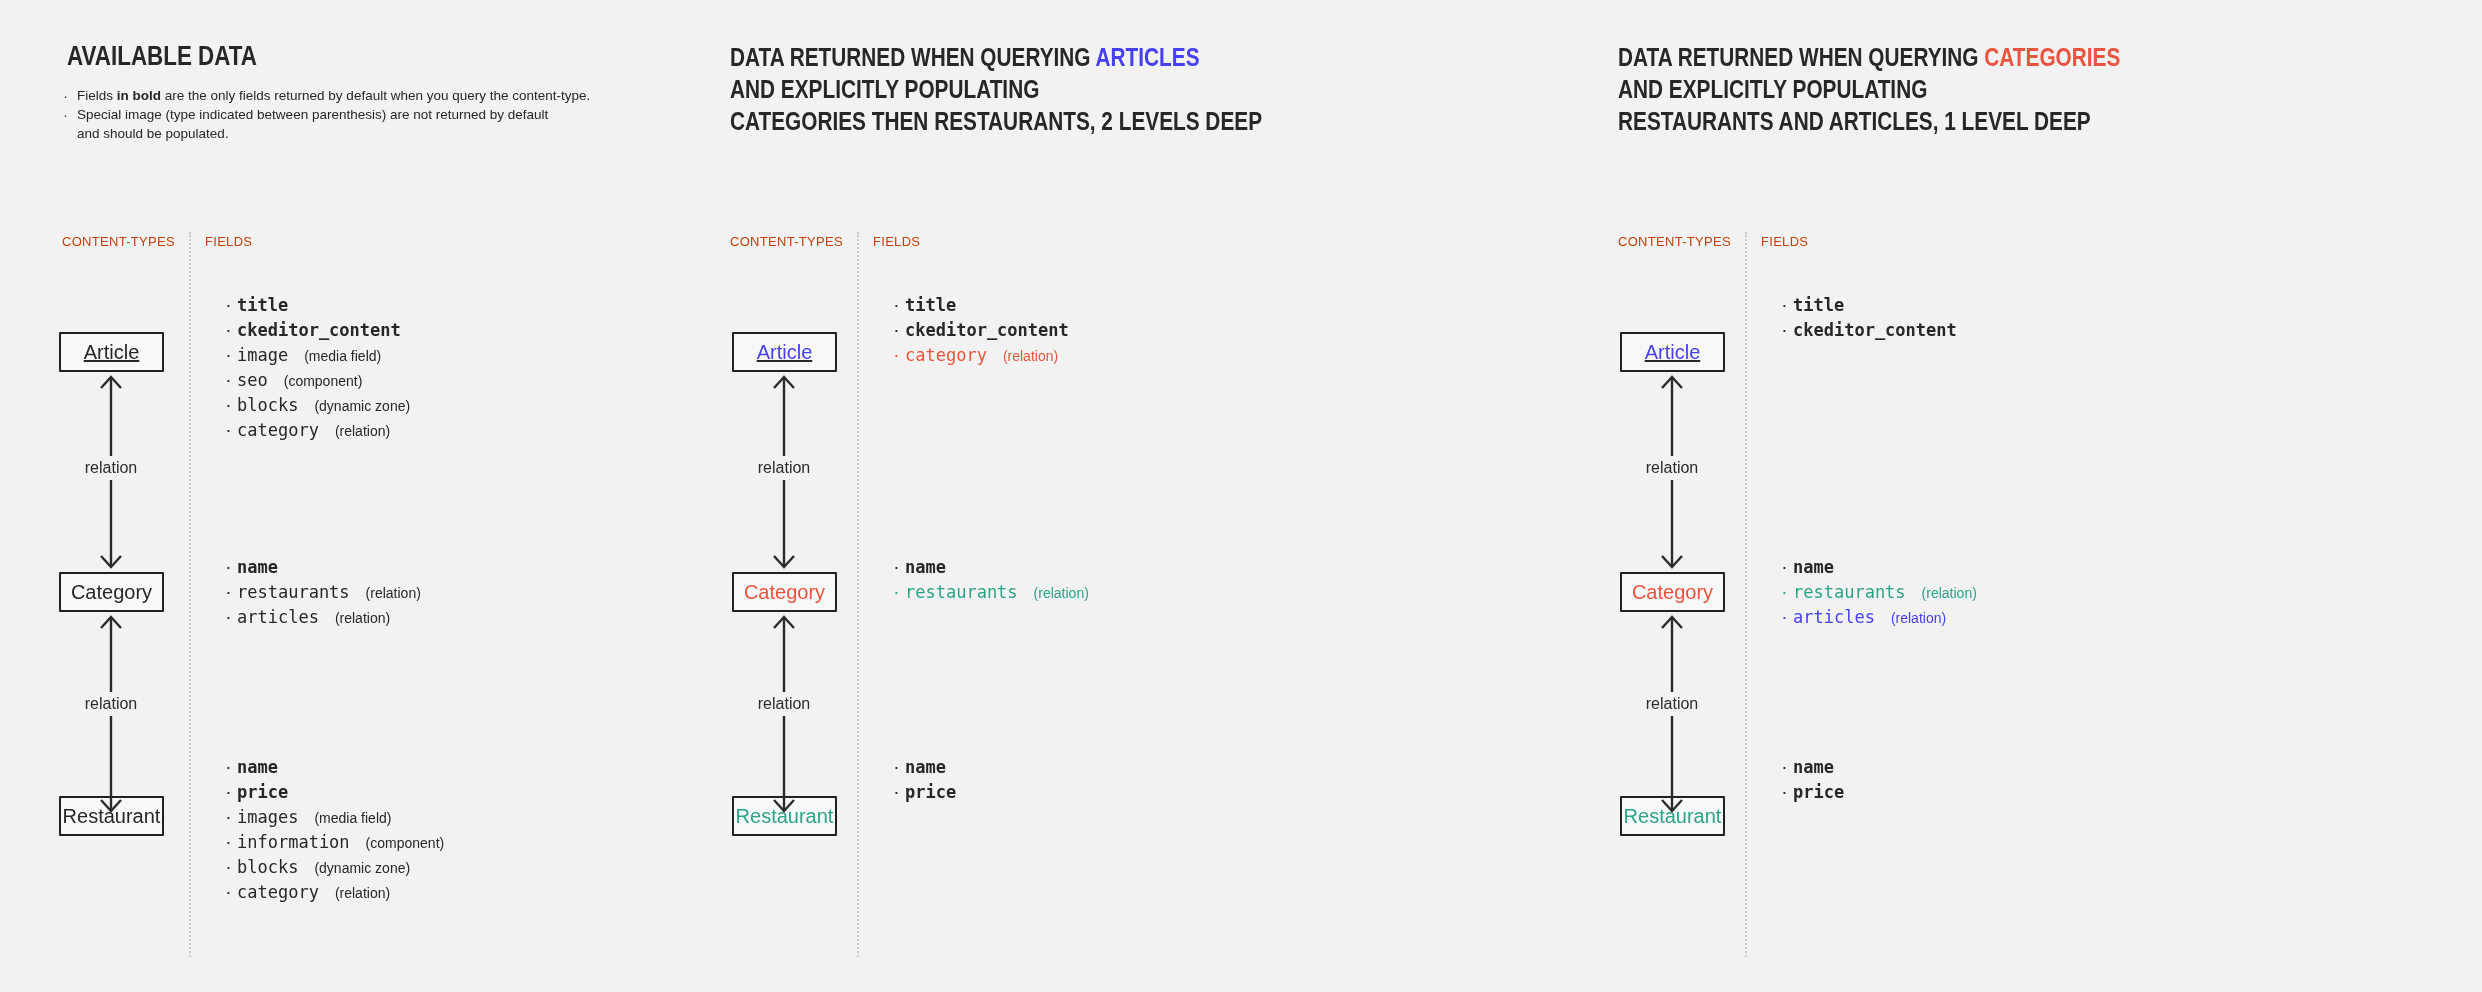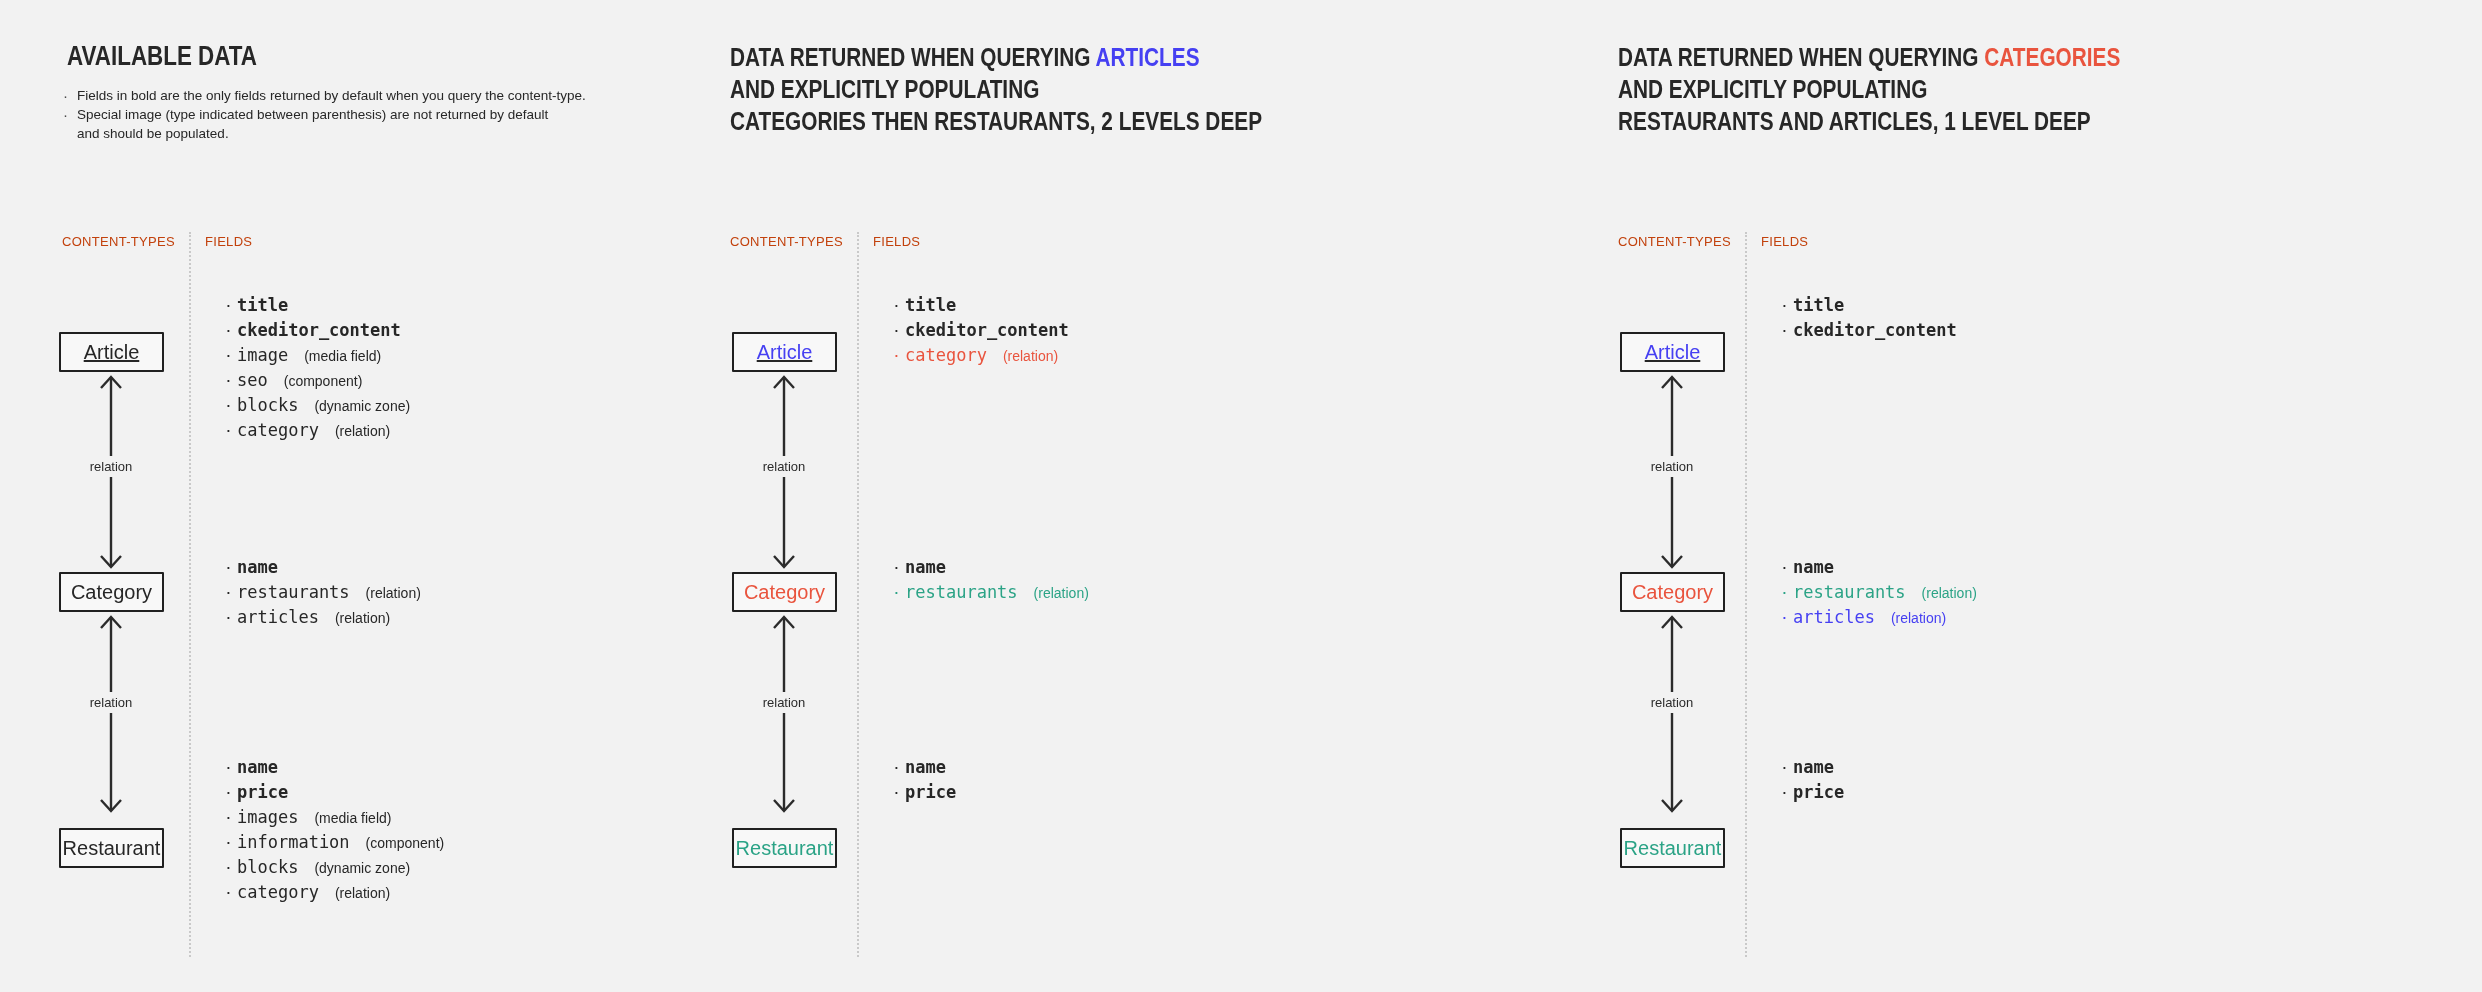--- a/index.html
+++ b/index.html
@@ -25,48 +25,48 @@
 
   
   .schema{position:absolute;inset:0;}
   .coltitle{position:absolute;top:234px;font-size:13px;color:#c2410c;letter-spacing:0.3px;}
   .ct{left:0;}
   .fl{left:143px;}
   .dotted{position:absolute;left:127px;top:232px;height:725px;width:0;border-left:2px dotted #c9c9c9;}
 
   .node{position:absolute;left:2px;width:105px;height:40px;box-sizing:border-box;border:2.5px solid #202020;background:#f8f8f8;display:flex;align-items:center;justify-content:center;border-radius:1px;}
   .p1 .node{left:-3px;}
-  .n0{top:332px;text-decoration:underline;}.n1{top:572px;}.n2{top:828px;}
+  .n0{top:332px;text-decoration:underline;}.n1{top:572px;}.n2{top:796px;}
   .node-label{font-size:20px;}
 
   .conn{position:absolute;left:42px;width:24px;}
   .p1 .conn{left:37px;}
   .c0{top:374px;height:196px;}
   .c1{top:614px;height:200px;}
   .conn svg{display:block;}
   .conn polyline,.conn line{stroke:#2b2b2b;stroke-width:2.4;fill:none;}
 
-  .rel{position:absolute;left:54px;transform:translateX(-50%);background:#f2f2f2;padding:3px 6px;font-size:13px;color:#2b2b2b;white-space:nowrap;}
+  .rel{position:absolute;left:54px;transform:translateX(-50%);background:#f2f2f2;padding:3px 6px;font-size:16px;color:#2b2b2b;white-space:nowrap;}
   .p1 .rel{left:49px;}
   .r0{top:456px;}
   .r1{top:692px;}
 
   .fields{position:absolute;left:158px;margin:0;padding:0;list-style:none;}
   .f0{top:293px;}.f1{top:555px;}.f2{top:755px;}
   .fieldrow{line-height:24px;white-space:nowrap;}
   .fbullet{display:inline-block;width:17px;text-align:center;font-size:19px;}
   .fname{font-family:"DejaVu Sans Mono",monospace;font-size:17px;}
   .fname.b{font-weight:700;}
   .ftype{font-size:14px;margin-left:16px;}
 
   .c-dark{color:#272727;}
   .c-blue{color:#4640f2;}
   .c-red{color:#e9543e;}
   .c-green{color:#2ba386;}
-  .b{font-weight:400;}
+  .b{font-weight:700;}
 </style>
 </head>
 <body>
 
 <div class="stage">
 
   <section class="panel p1">
     <div class="heading">
         <div class="hline"><span class="c-dark">AVAILABLE DATA</span></div>
       </div>

